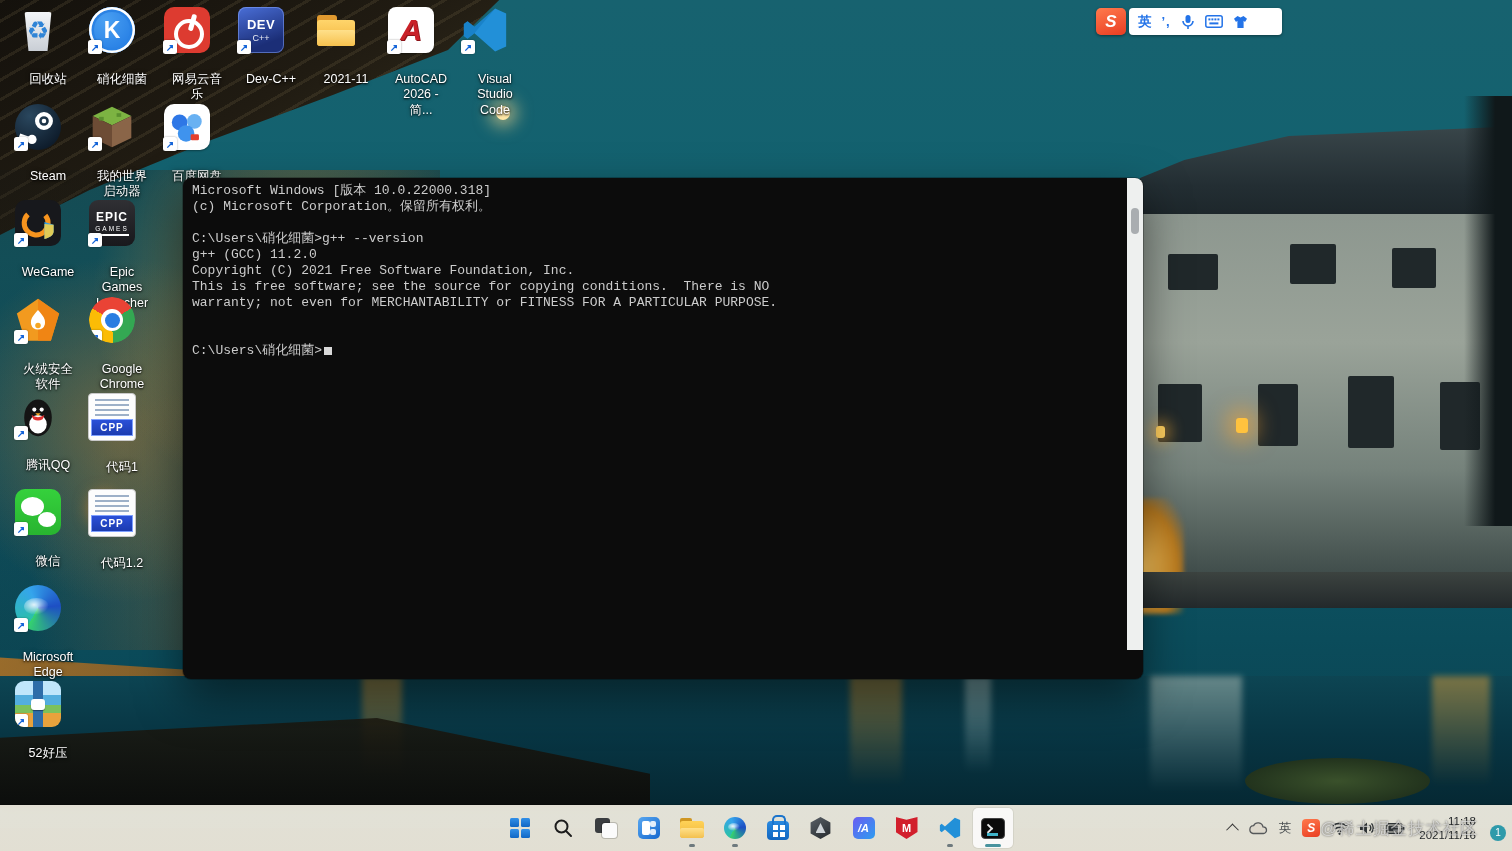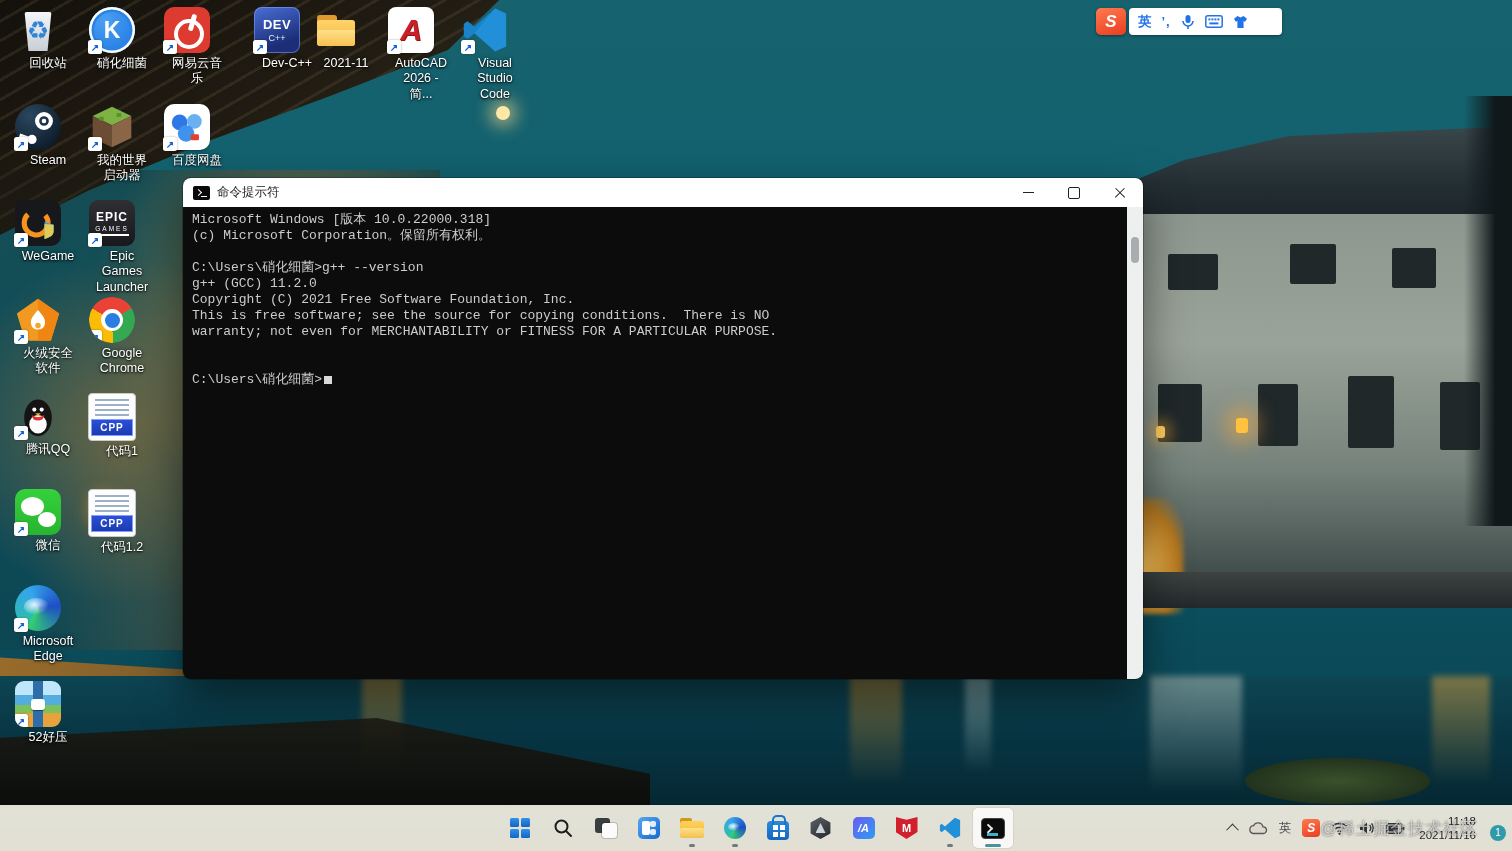--- a/index.html
+++ b/index.html
@@ -64,27 +64,27 @@
   .r2{left:965px;width:26px;background:linear-gradient(180deg,#b5cbc6,transparent 75%);}
   .r3{left:1150px;width:92px;background:linear-gradient(180deg,#aebdb4,transparent 90%);}
   .r4{left:1432px;width:58px;background:linear-gradient(180deg,#d29a3a,transparent 85%);}
   .r5{left:362px;width:40px;background:linear-gradient(180deg,#cf8f2e,transparent 80%);}
   .lily{position:absolute;left:1245px;top:82px;width:185px;height:46px;border-radius:50%;
     background:radial-gradient(ellipse,#3a512b,#22331d 70%,transparent 95%);}
 
   
   .dicon{position:absolute;width:74px;text-align:center;cursor:default;}
   .dicon .img{width:46px;height:46px;margin:0 auto;position:relative;}
-  .dicon .lbl{margin:3px -1px 0;font-size:12.5px;color:#fff;line-height:1.22;
+  .dicon .lbl{margin:19px -1px 0;font-size:12.5px;color:#fff;line-height:1.22;
       text-shadow:0 1px 2px rgba(0,0,0,.95),0 0 4px rgba(0,0,0,.6);padding-left:20px;}
   .shortcut{position:absolute;left:-1px;bottom:-1px;width:14px;height:14px;background:#fff;
       border-radius:2.5px;display:flex;align-items:center;justify-content:center;
       color:#1464d8;font-size:10px;font-weight:700;box-shadow:0 0 2px rgba(0,0,0,.4);}
   
-  .pos-c1{left:1px}.pos-c2{left:75px}.pos-c3{left:150px}.pos-c4{left:240px}
+  .pos-c1{left:1px}.pos-c2{left:75px}.pos-c3{left:150px}.pos-c4{left:224px}
   .pos-c5{left:299px}.pos-c6{left:374px}.pos-c7{left:448px}
   .pos-r1{top:7px}.pos-r2{top:104px}.pos-r3{top:200px}.pos-r4{top:297px}
   .pos-r5{top:393px}.pos-r6{top:489px}.pos-r7{top:585px}.pos-r8{top:681px}
 
   
   .ic-recycle .bin{position:absolute;inset:5px 9px 2px;background:linear-gradient(180deg,#f4f6f8,#c9ced5);
       clip-path:polygon(2% 0,98% 0,84% 100%,16% 100%);border-radius:3px;}
   .ic-recycle .rec{position:absolute;inset:0;display:flex;align-items:center;justify-content:center;
       color:#2f84d6;font-size:25px;}
   .ic-kugou{background:radial-gradient(circle at 35% 30%,#4aa0f2,#1b74e0);border-radius:50%;
@@ -459,39 +459,20 @@
   <div class="dicon pos-c1 pos-r8">
     <div class="img ic-52">
       <div class="zip"></div>
         <div class="pull"></div>
       <span class="shortcut">↗</span>
     </div>
     <div class="lbl">52好压</div>
   </div>
 
   <div class="window">
-    <div class="titlebar">
-      <div class="cmd-mini">
-          <div class="chev"></div>
-          <div class="un"></div>
-        </div>
-      <span class="title">命令提示符</span>
-      <div class="controls">
-        <button class="ctl">
-            <span class="bar"></span>
-          </button>
-        <button class="ctl">
-            <span class="box"></span>
-          </button>
-        <button class="ctl">
-            <span class="x1"></span>
-            <span class="x2"></span>
-          </button>
-      </div>
-    </div>
     <div class="term-body">
       <pre class="term-pre"><span>Microsoft Windows [版本 10.0.22000.318]
 (c) Microsoft Corporation。保留所有权利。
 
 C:\Users\硝化细菌&gt;g++ --version
 g++ (GCC) 11.2.0
 Copyright (C) 2021 Free Software Foundation, Inc.
 This is free software; see the source for copying conditions.  There is NO
 warranty; not even for MERCHANTABILITY or FITNESS FOR A PARTICULAR PURPOSE.
 

